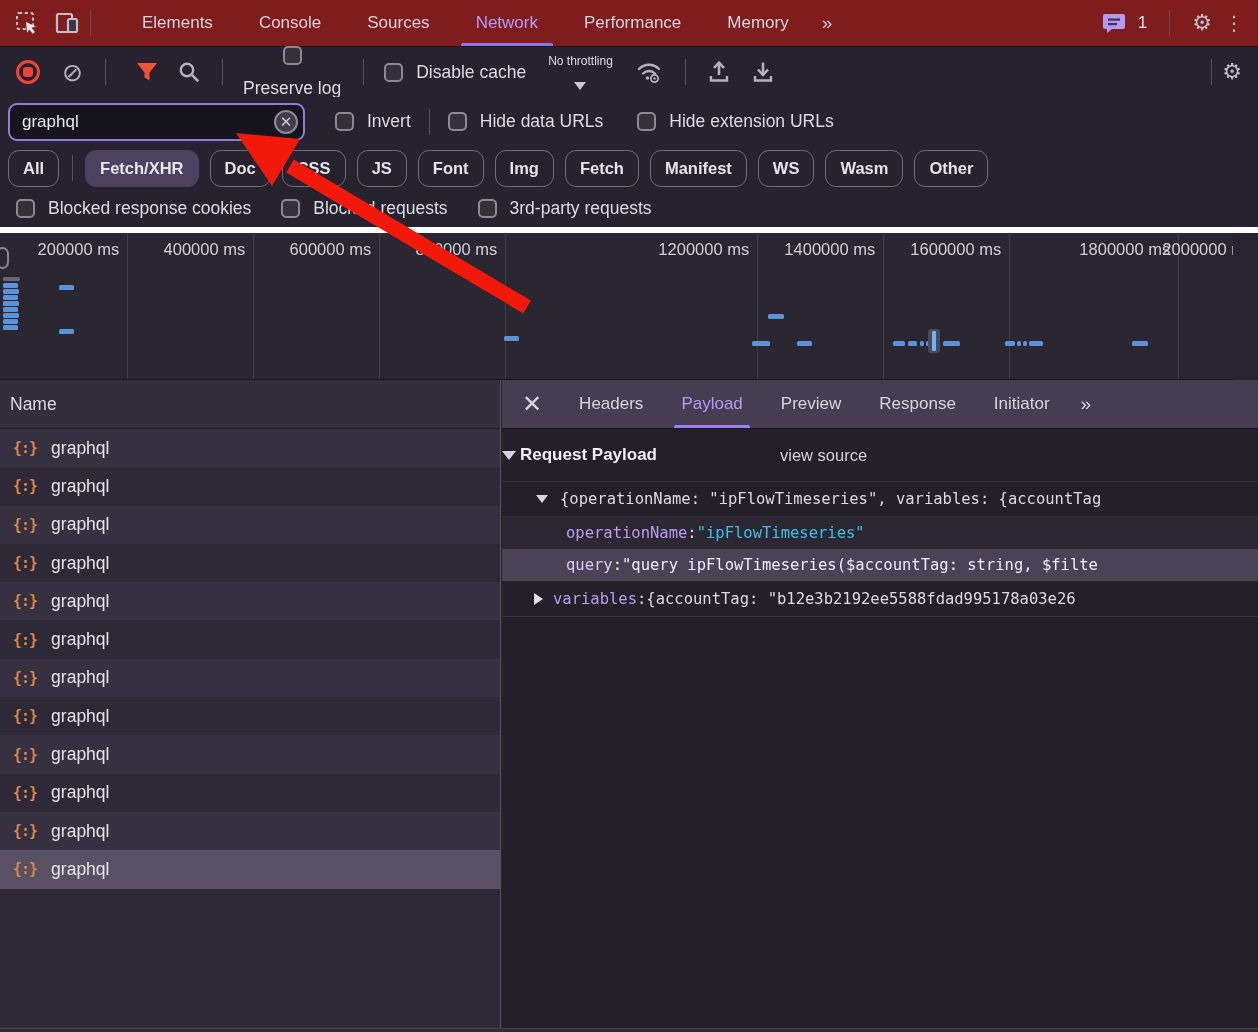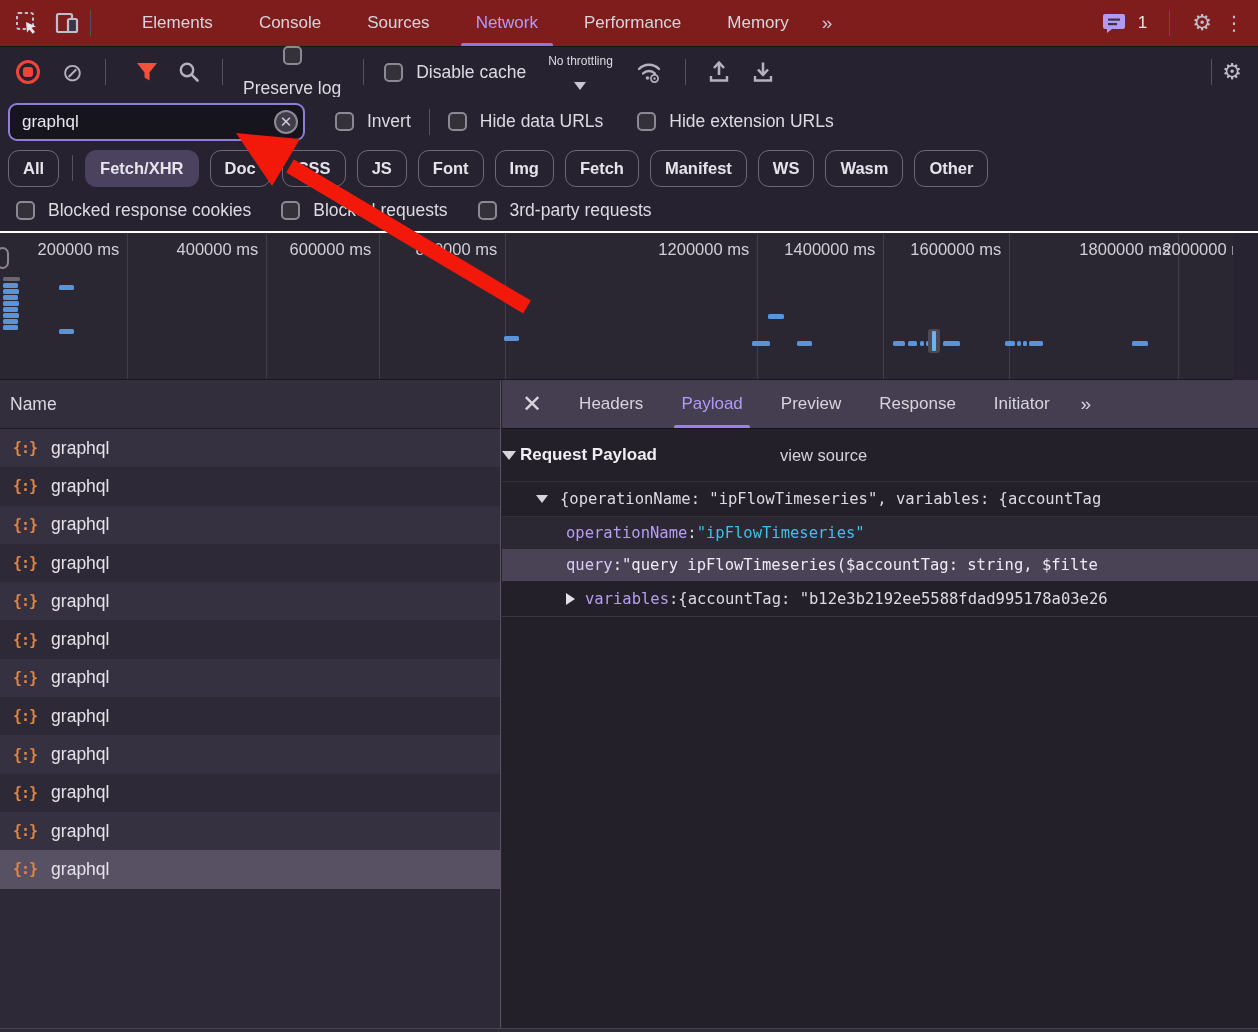--- a/index.html
+++ b/index.html
@@ -51,21 +51,21 @@
 
   
   .chiprow { left:0; top:146px; width:1258px; height:44px; background:#262230; display:flex; align-items:center; }
   .chip { height:37px; display:flex; align-items:center; padding:0 14px; border:1.5px solid #6e6878; border-radius:11px;
     font-size:16.5px; font-weight:600; color:#e6e4ea; margin-right:11px; background:transparent; }
   .chip.sel { background:#4b4260; border-color:#4b4260; }
   .chipdiv { width:1px; height:26px; background:#57515f; margin:0 12px 0 2px; }
 
   
   .checkrow { left:0; top:190px; width:1258px; height:43px; background:#262230; display:flex; align-items:center; gap:30px;
-    border-bottom:2px solid #ffffff; padding-left:16px; }
+    border-bottom:6px solid #ffffff; padding-left:16px; }
 
   
   .timeline { left:0; top:233px; width:1233px; height:147px; background:#2a2732; overflow:hidden; border-bottom:1px solid #18161e; }
   .tick-col { position:absolute; top:0; height:147px; width:126.2px; border-right:1px solid #413d49; }
   .tick-label { position:absolute; top:7px; right:8px; font-size:16.5px; color:#d2cfd7; white-space:nowrap; }
   .tbar { position:absolute; background:#5b93d8; border-radius:1.5px; }
   .tbar.grey { background:#6a6672; }
   .tbar.marker { background:#4e4957; border-radius:3px; }
   .tbar.marker::after { content:""; position:absolute; left:4px; top:2px; bottom:2px; width:4px; background:#6fb1f2; border-radius:1px; }
   .handle { position:absolute; width:13px; height:22px; border:2px solid #8a8596; border-radius:7px; background:#2a2732; }
@@ -91,21 +91,21 @@
   .tri-dn { width:0; height:0; border-left:7px solid transparent; border-right:7px solid transparent; border-top:9px solid #d8d4de; margin-right:4px; }
   .tri-dn.sm { border-left-width:6px; border-right-width:6px; border-top-width:8px; }
   .tri-rt { width:0; height:0; border-top:6.5px solid transparent; border-bottom:6.5px solid transparent; border-left:9px solid #e3e1e8; margin-right:10px; }
   .ps-title { font-size:17px; font-weight:bold; color:#f0eef3; }
   .view-source { position:absolute; left:278px; font-size:16.5px; color:#d5d2db; }
   .mono { font-family:"DejaVu Sans Mono", monospace; font-size:15.5px; white-space:nowrap; }
   .prow { display:flex; align-items:center; overflow:hidden; }
   .prow-preview { height:35px; padding-left:34px; border-top:1px solid #343039; }
   .prow-op { height:33px; padding-left:64px; background:#2b2833; border-top:1px solid #343039; }
   .prow-query { height:32px; padding-left:64px; background:#4a4356; }
-  .prow-vars { height:36px; padding-left:64px; border-bottom:1px solid #3a3642; }
+  .prow-vars { height:36px; padding-left:32px; border-bottom:1px solid #3a3642; }
   .k { color:#b69df0; }
   .str { color:#3fc0e8; }
   .plain { color:#dddbe2; }
   .sel-k { color:#d9c9f5; }
   .sel-v { color:#efeaf6; }
 
   .bottom-strip { left:0; top:1028px; width:1258px; height:4px; background:#2e2a36; border-top:1px solid #47434e; }
 
   
   #arrow-layer { left:0; top:0; width:1258px; height:1032px; pointer-events:none; z-index:50; }
@@ -262,21 +262,21 @@
     <div class="cb-row">
       <div class="cb"></div>
       <span>3rd-party requests</span>
     </div>
   </div>
 
   <div class="abs timeline">
     <div class="tick-col" style="left:2px">
         <span class="tick-label">200000 ms</span>
       </div>
-    <div class="tick-col" style="left:141px">
+    <div class="tick-col" style="left:128px">
         <span class="tick-label">400000 ms</span>
       </div>
     <div class="tick-col" style="left:254px">
         <span class="tick-label">600000 ms</span>
       </div>
     <div class="tick-col" style="left:380px">
         <span class="tick-label">800000 ms</span>
       </div>
     <div class="tick-col" style="left:632px">
         <span class="tick-label">1200000 ms</span>

